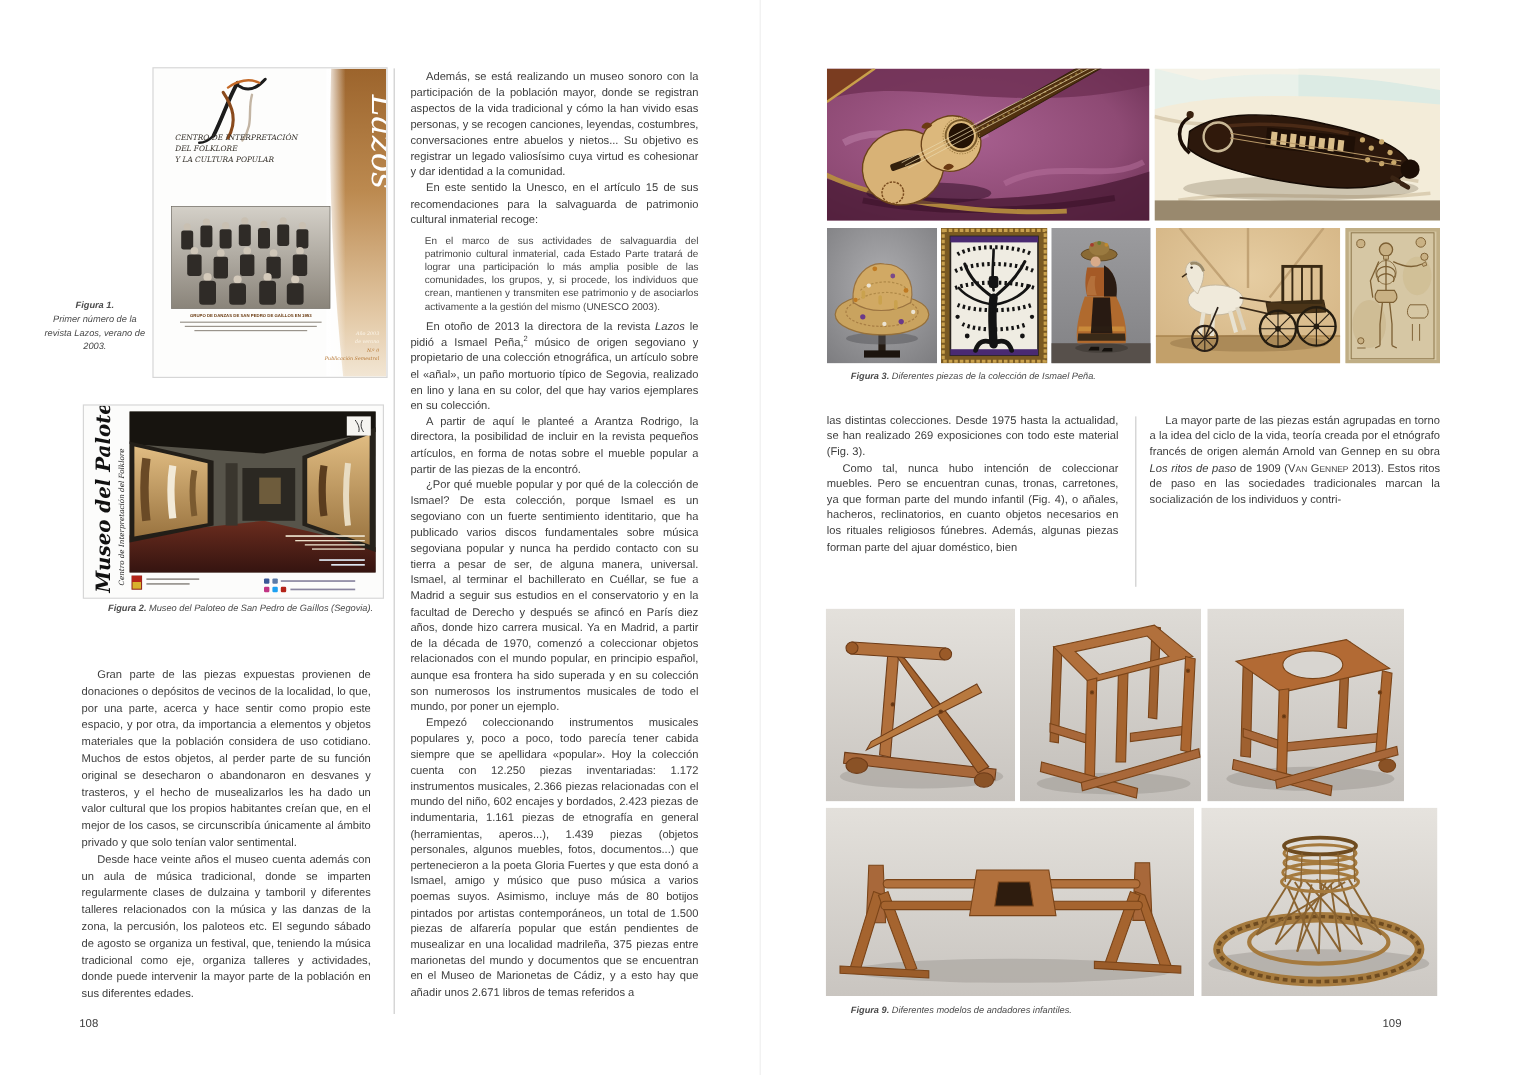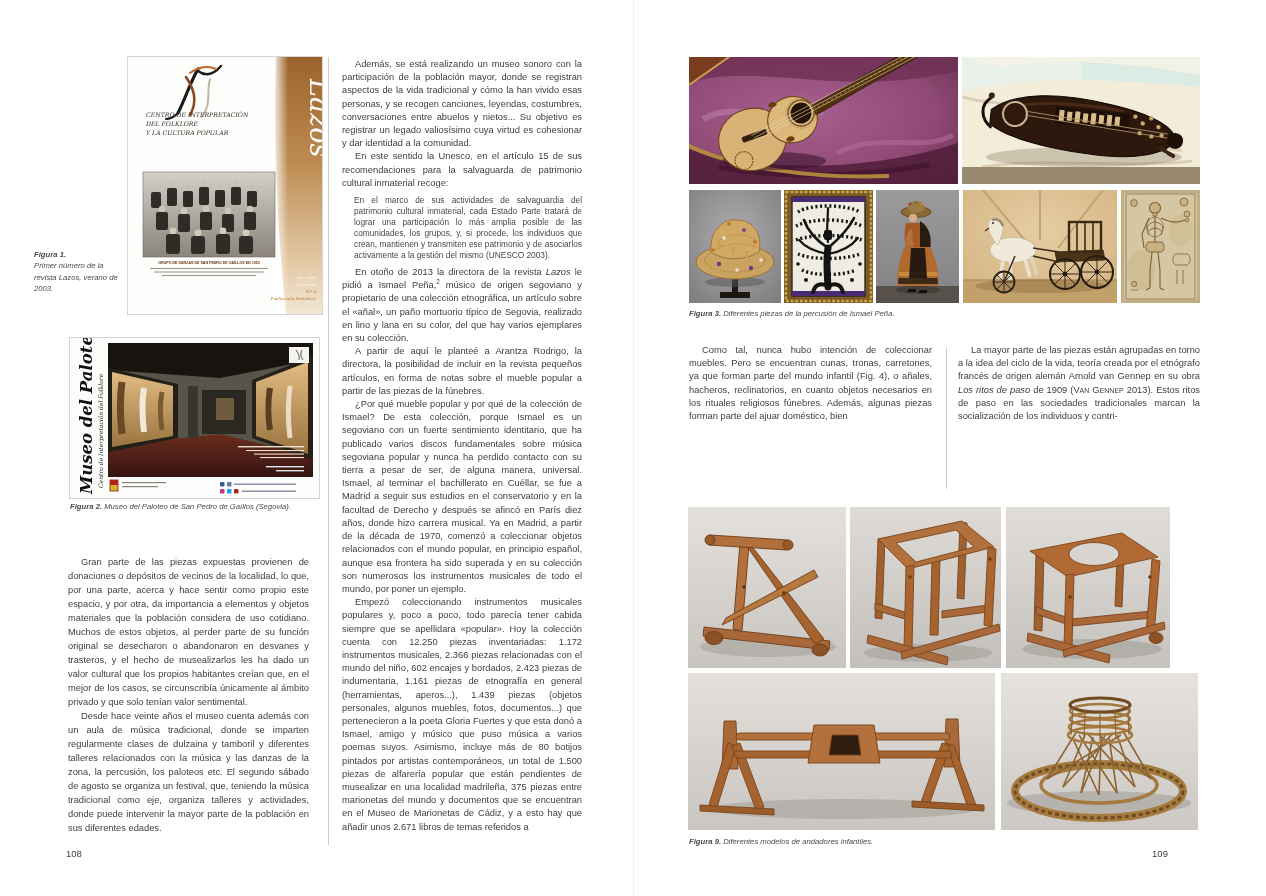--- a/index.html
+++ b/index.html
@@ -10,22 +10,22 @@
   .fold { position:absolute; left:633px; top:0; width:1px; height:896px; background:#efefef; }
   .col { position:absolute; font-size:9.3px; line-height:13.2px; color:#3d3d3d; text-align:justify; overflow:hidden; }
   .col p { text-indent:13px; }
   .col p.noind { text-indent:0; }
   .col p.quote { font-size:8.3px; line-height:11px; text-indent:0; margin:5px 0 5px 12px; color:#474747; }
   .it { font-style:italic; }
   .sc { font-variant:small-caps; }
   sup { font-size:6.3px; vertical-align:super; line-height:0; }
   .rule { position:absolute; width:1px; background:#cccccc; }
   .caption { position:absolute; font-size:7.7px; font-style:italic; color:#4a4a4a; white-space:nowrap; }
-  .caption .cap-label { font-weight:bold; }
-  .fig1cap { position:absolute; font-size:7.7px; font-style:italic; color:#4a4a4a; text-align:left; line-height:11.4px; }
+  .caption .cap-label { font-weight:bold;margin-left:20px; }
+  .fig1cap { position:absolute; font-size:7.7px; font-style:italic; color:#4a4a4a; text-align:center; line-height:11.4px; }
   .fig1cap .cap-label { font-weight:bold; display:block; }
   .pagenum { position:absolute; font-size:9.5px; color:#3d3d3d; }
   figure.photo { position:absolute; overflow:hidden; }
   figure.photo svg { display:block; width:100%; height:100%; }
   .framedfig { outline:1px solid #d6d6d6; }
 </style>
 </head>
 <body>
 
 <div class="spread">
@@ -203,21 +203,21 @@
         <p>Desde hace veinte años el museo cuenta además con un aula de música tradicional, donde se imparten regularmente clases de dulzaina y tamboril y diferentes talleres relacionados con la música y las danzas de la zona, la percusión, los paloteos etc. El segundo sábado de agosto se organiza un festival, que, teniendo la música tradicional como eje, organiza talleres y actividades, donde puede intervenir la mayor parte de la población en sus diferentes edades.</p>
       </div>
 
     <div class="rule" style="left:328px; top:57px; height:788px;"></div>
 
     <div class="col" style="left:342px; top:58px; width:240px; height:792px;">
         <p>Además, se está realizando un museo sonoro con la participación de la población mayor, donde se registran aspectos de la vida tradicional y cómo la han vivido esas personas, y se recogen canciones, leyendas, costumbres, conversaciones entre abuelos y nietos... Su objetivo es registrar un legado valiosísimo cuya virtud es cohesionar y dar identidad a la comunidad.</p>
         <p>En este sentido la Unesco, en el artículo 15 de sus recomendaciones para la salvaguarda de patrimonio cultural inmaterial recoge:</p>
         <p class="quote">En el marco de sus actividades de salvaguardia del patrimonio cultural inmaterial, cada Estado Parte tratará de lograr una participación lo más amplia posible de las comunidades, los grupos, y, si procede, los individuos que crean, mantienen y transmiten ese patrimonio y de asociarlos activamente a la gestión del mismo (UNESCO 2003).</p>
         <p>En otoño de 2013 la directora de la revista <span class="it">Lazos</span> le pidió a Ismael Peña,<sup>2</sup> músico de origen segoviano y propietario de una colección etnográfica, un artículo sobre el «añal», un paño mortuorio típico de Segovia, realizado en lino y lana en su color, del que hay varios ejemplares en su colección.</p>
-        <p>A partir de aquí le planteé a Arantza Rodrigo, la directora, la posibilidad de incluir en la revista pequeños artículos, en forma de notas sobre el mueble popular a partir de las piezas de la fúnebres.</p>
+        <p>A partir de aquí le planteé a Arantza Rodrigo, la directora, la posibilidad de incluir en la revista pequeños artículos, en forma de notas sobre el mueble popular a partir de las piezas de la encontró.</p>
         <p>¿Por qué mueble popular y por qué de la colección de Ismael? De esta colección, porque Ismael es un segoviano con un fuerte sentimiento identitario, que ha publicado varios discos fundamentales sobre música segoviana popular y nunca ha perdido contacto con su tierra a pesar de ser, de alguna manera, universal. Ismael, al terminar el bachillerato en Cuéllar, se fue a Madrid a seguir sus estudios en el conservatorio y en la facultad de Derecho y después se afincó en París diez años, donde hizo carrera musical. Ya en Madrid, a partir de la década de 1970, comenzó a coleccionar objetos relacionados con el mundo popular, en principio español, aunque esa frontera ha sido superada y en su colección son numerosos los instrumentos musicales de todo el mundo, por poner un ejemplo.</p>
         <p>Empezó coleccionando instrumentos musicales populares y, poco a poco, todo parecía tener cabida siempre que se apellidara «popular». Hoy la colección cuenta con 12.250 piezas inventariadas: 1.172 instrumentos musicales, 2.366 piezas relacionadas con el mundo del niño, 602 encajes y bordados, 2.423 piezas de indumentaria, 1.161 piezas de etnografía en general (herramientas, aperos...), 1.439 piezas (objetos personales, algunos muebles, fotos, documentos...) que pertenecieron a la poeta Gloria Fuertes y que esta donó a Ismael, amigo y músico que puso música a varios poemas suyos. Asimismo, incluye más de 80 botijos pintados por artistas contemporáneos, un total de 1.500 piezas de alfarería popular que están pendientes de musealizar en una localidad madrileña, 375 piezas entre marionetas del mundo y documentos que se encuentran en el Museo de Marionetas de Cádiz, y a esto hay que añadir unos 2.671 libros de temas referidos a</p>
       </div>
 
     <div class="pagenum" style="left:66px; top:848px;">108</div>
   </div>
 
   <div>
 
     <figure class="photo" style="left:689px; top:57px; width:269px; height:127px;">
@@ -488,24 +488,25 @@
           <circle cx="66" cy="24" r="3"></circle>
           <path d="M54,64 C51,68 51,73 55,75 L66,75 C70,73 70,68 67,64 Z" fill="none"></path>
           <path d="M56,80 L56,94 M62,80 L62,94" fill="none"></path>
           <circle cx="13" cy="94" r="2.6"></circle>
             <path d="M10,100 h7" fill="none"></path>
         </g>
       </svg>
     </figure>
 
     <div class="caption" style="left:689px; top:309px;">
-      <span class="cap-label">Figura 3.</span><span> Diferentes piezas de la percusión de Ismael Peña.</span>
+      <span class="cap-label">Figura 3.</span><span> Diferentes piezas de la colección de Ismael Peña.</span>
     </div>
 
     <div class="col" style="left:689px; top:344px; width:243px; height:152px;">
+        <p class="noind">las distintas colecciones. Desde 1975 hasta la actualidad, se han realizado 269 exposiciones con todo este material (Fig. 3).</p>
         <p>Como tal, nunca hubo intención de coleccionar muebles. Pero se encuentran cunas, tronas, carretones, ya que forman parte del mundo infantil (Fig. 4), o añales, hacheros, reclinatorios, en cuanto objetos necesarios en los rituales religiosos fúnebres. Además, algunas piezas forman parte del ajuar doméstico, bien</p>
       </div>
 
     <div class="rule" style="left:946px; top:347px; height:142px;"></div>
 
     <div class="col" style="left:958px; top:344px; width:242px; height:165px;">
         <p>La mayor parte de las piezas están agrupadas en torno a la idea del ciclo de la vida, teoría creada por el etnógrafo francés de origen alemán Arnold van Gennep en su obra <span class="it">Los ritos de paso</span> de 1909 (<span class="sc">Van Gennep</span> 2013). Estos ritos de paso en las sociedades tradicionales marcan la socialización de los individuos y contri-</p>
       </div>
 
     <figure class="photo" style="left:688px; top:507px; width:158px; height:161px;">

